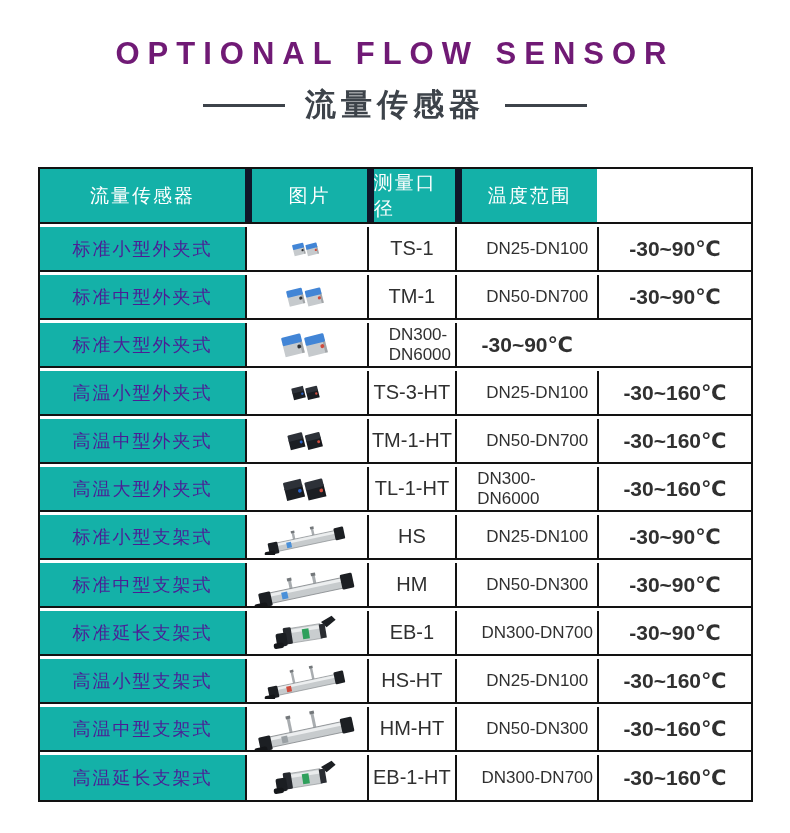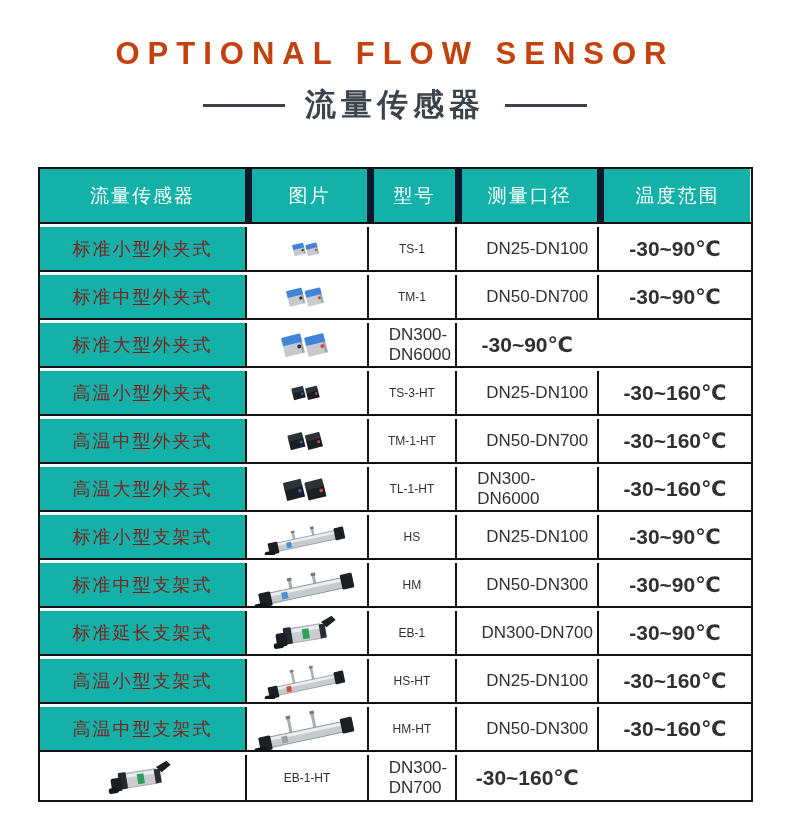--- a/index.html
+++ b/index.html
@@ -9,21 +9,21 @@
     font-family: "Liberation Sans", "DejaVu Sans", sans-serif;
     overflow: hidden;
   }
 
   
   .page-header { padding-top: 36px; text-align: center; }
   .en-title {
     font-size: 31px;
     font-weight: bold;
     letter-spacing: 8px;
-    color: #c2410c;
+    color: #701a75;
     line-height: 36px;
   }
   .subtitle-row {
     margin-top: 14px;
     display: flex;
     align-items: center;
     justify-content: center;
     gap: 20px;
     height: 38px;
   }
@@ -73,46 +73,45 @@
     align-items: center;
     justify-content: center;
     background: #ffffff;
     color: #303030;
     overflow: hidden;
   }
   .td + .td { border-left: 2px solid #121212; }
 
   .td.c-name {
     background: #14b1a8;
-    color: #7f1d1d;
+    color: #4c1d95;
     font-size: 18px;
     letter-spacing: 2px;
   }
-  .td.c-model   { font-size: 12px; text-align: center; }
+  .td.c-model   { font-size: 20px; text-align: center; }
   .td.c-caliber { font-size: 17px; letter-spacing: 0px; padding-left: 20px; }
   .td.c-temp    { font-size: 21px; font-weight: bold; }
   .td.c-pic svg { display: block; }
 </style>
 </head>
 <body>
 
 <div class="page-header">
   <div class="en-title">OPTIONAL FLOW SENSOR</div>
   <div class="subtitle-row">
     <span class="subtitle-dash"></span>
     <span class="cn-title">流量传感器</span>
     <span class="subtitle-dash"></span>
   </div>
 </div>
 
 <div class="spec-table">
   <div class="thead">
     <div class="th">流量传感器</div>
     <div class="th">图片</div>
-    <div class="th">型号</div>
     <div class="th">测量口径</div>
     <div class="th">温度范围</div>
   </div>
   <div class="tbody" id="tbody">
   <div class="trow">
     <div class="td c-name">标准小型外夹式</div>
     <div class="td c-pic">
           <svg width="38" height="24" viewBox="0 0 100 62" aria-hidden="true">
     <g transform="rotate(-14 50 31)">
       <g transform="translate(14,12)">
@@ -366,20 +365,21 @@
       <rect x="2" y="41" width="17" height="8" rx="3" fill="#141619"></rect>
     </g>
           </svg>
         </div>
     <div class="td c-model">HM-HT</div>
     <div class="td c-caliber">DN50-DN300</div>
     <div class="td c-temp">-30~160℃</div>
   </div>
 
   <div class="trow">
+    <div class="td c-name">高温延长支架式</div>
     <div class="td c-pic">
           <svg width="74" height="43" viewBox="0 0 110 64" aria-hidden="true">
     <g transform="rotate(-9 55 32)">
       <polygon points="78,20 95,13 100,20 85,29" fill="#1c1f23"></polygon>
       <rect x="30" y="22" width="46" height="22" fill="#c9cdcf" stroke="#93979a" stroke-width="1"></rect>
       <rect x="31" y="24" width="44" height="5" fill="#eaeced"></rect>
       <rect x="48" y="26" width="10" height="15" fill="#2fa05c"></rect>
       <rect x="20" y="20" width="12" height="25" rx="2" fill="#26292e"></rect>
       <rect x="8" y="27" width="16" height="20" rx="3" fill="#1b1e22"></rect>
       <rect x="3" y="41" width="15" height="8" rx="3" fill="#15171a"></rect>

